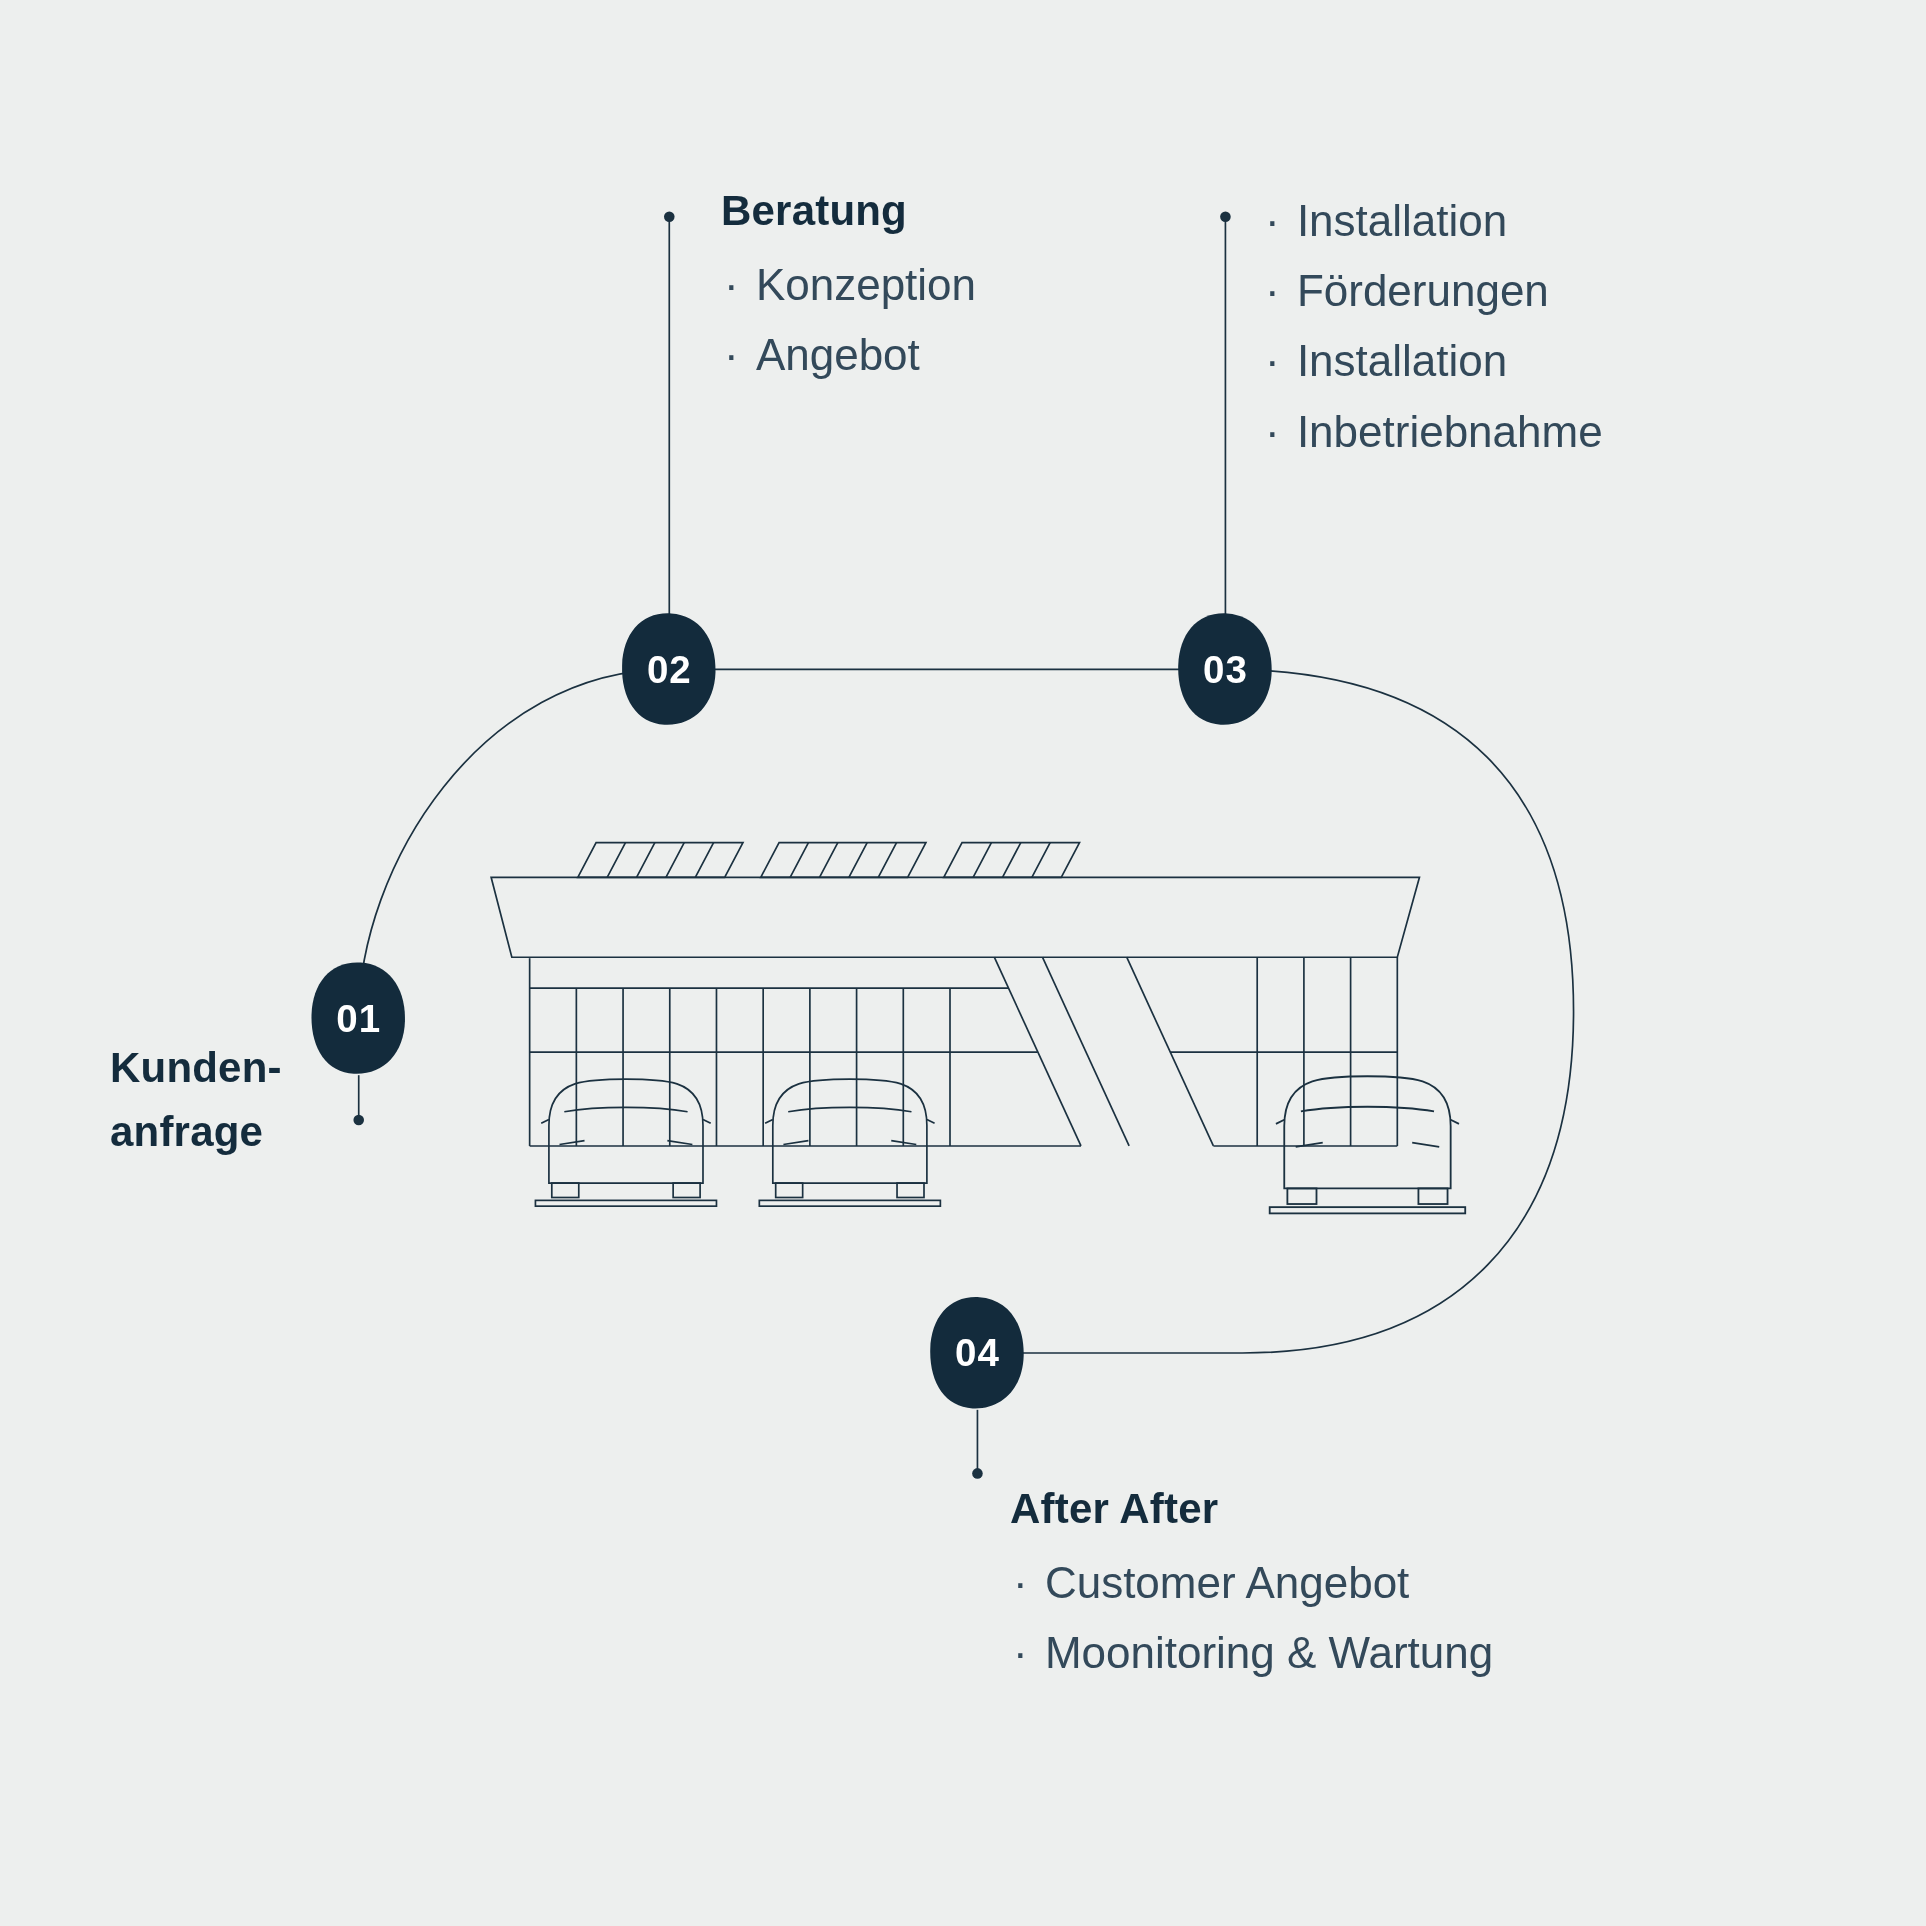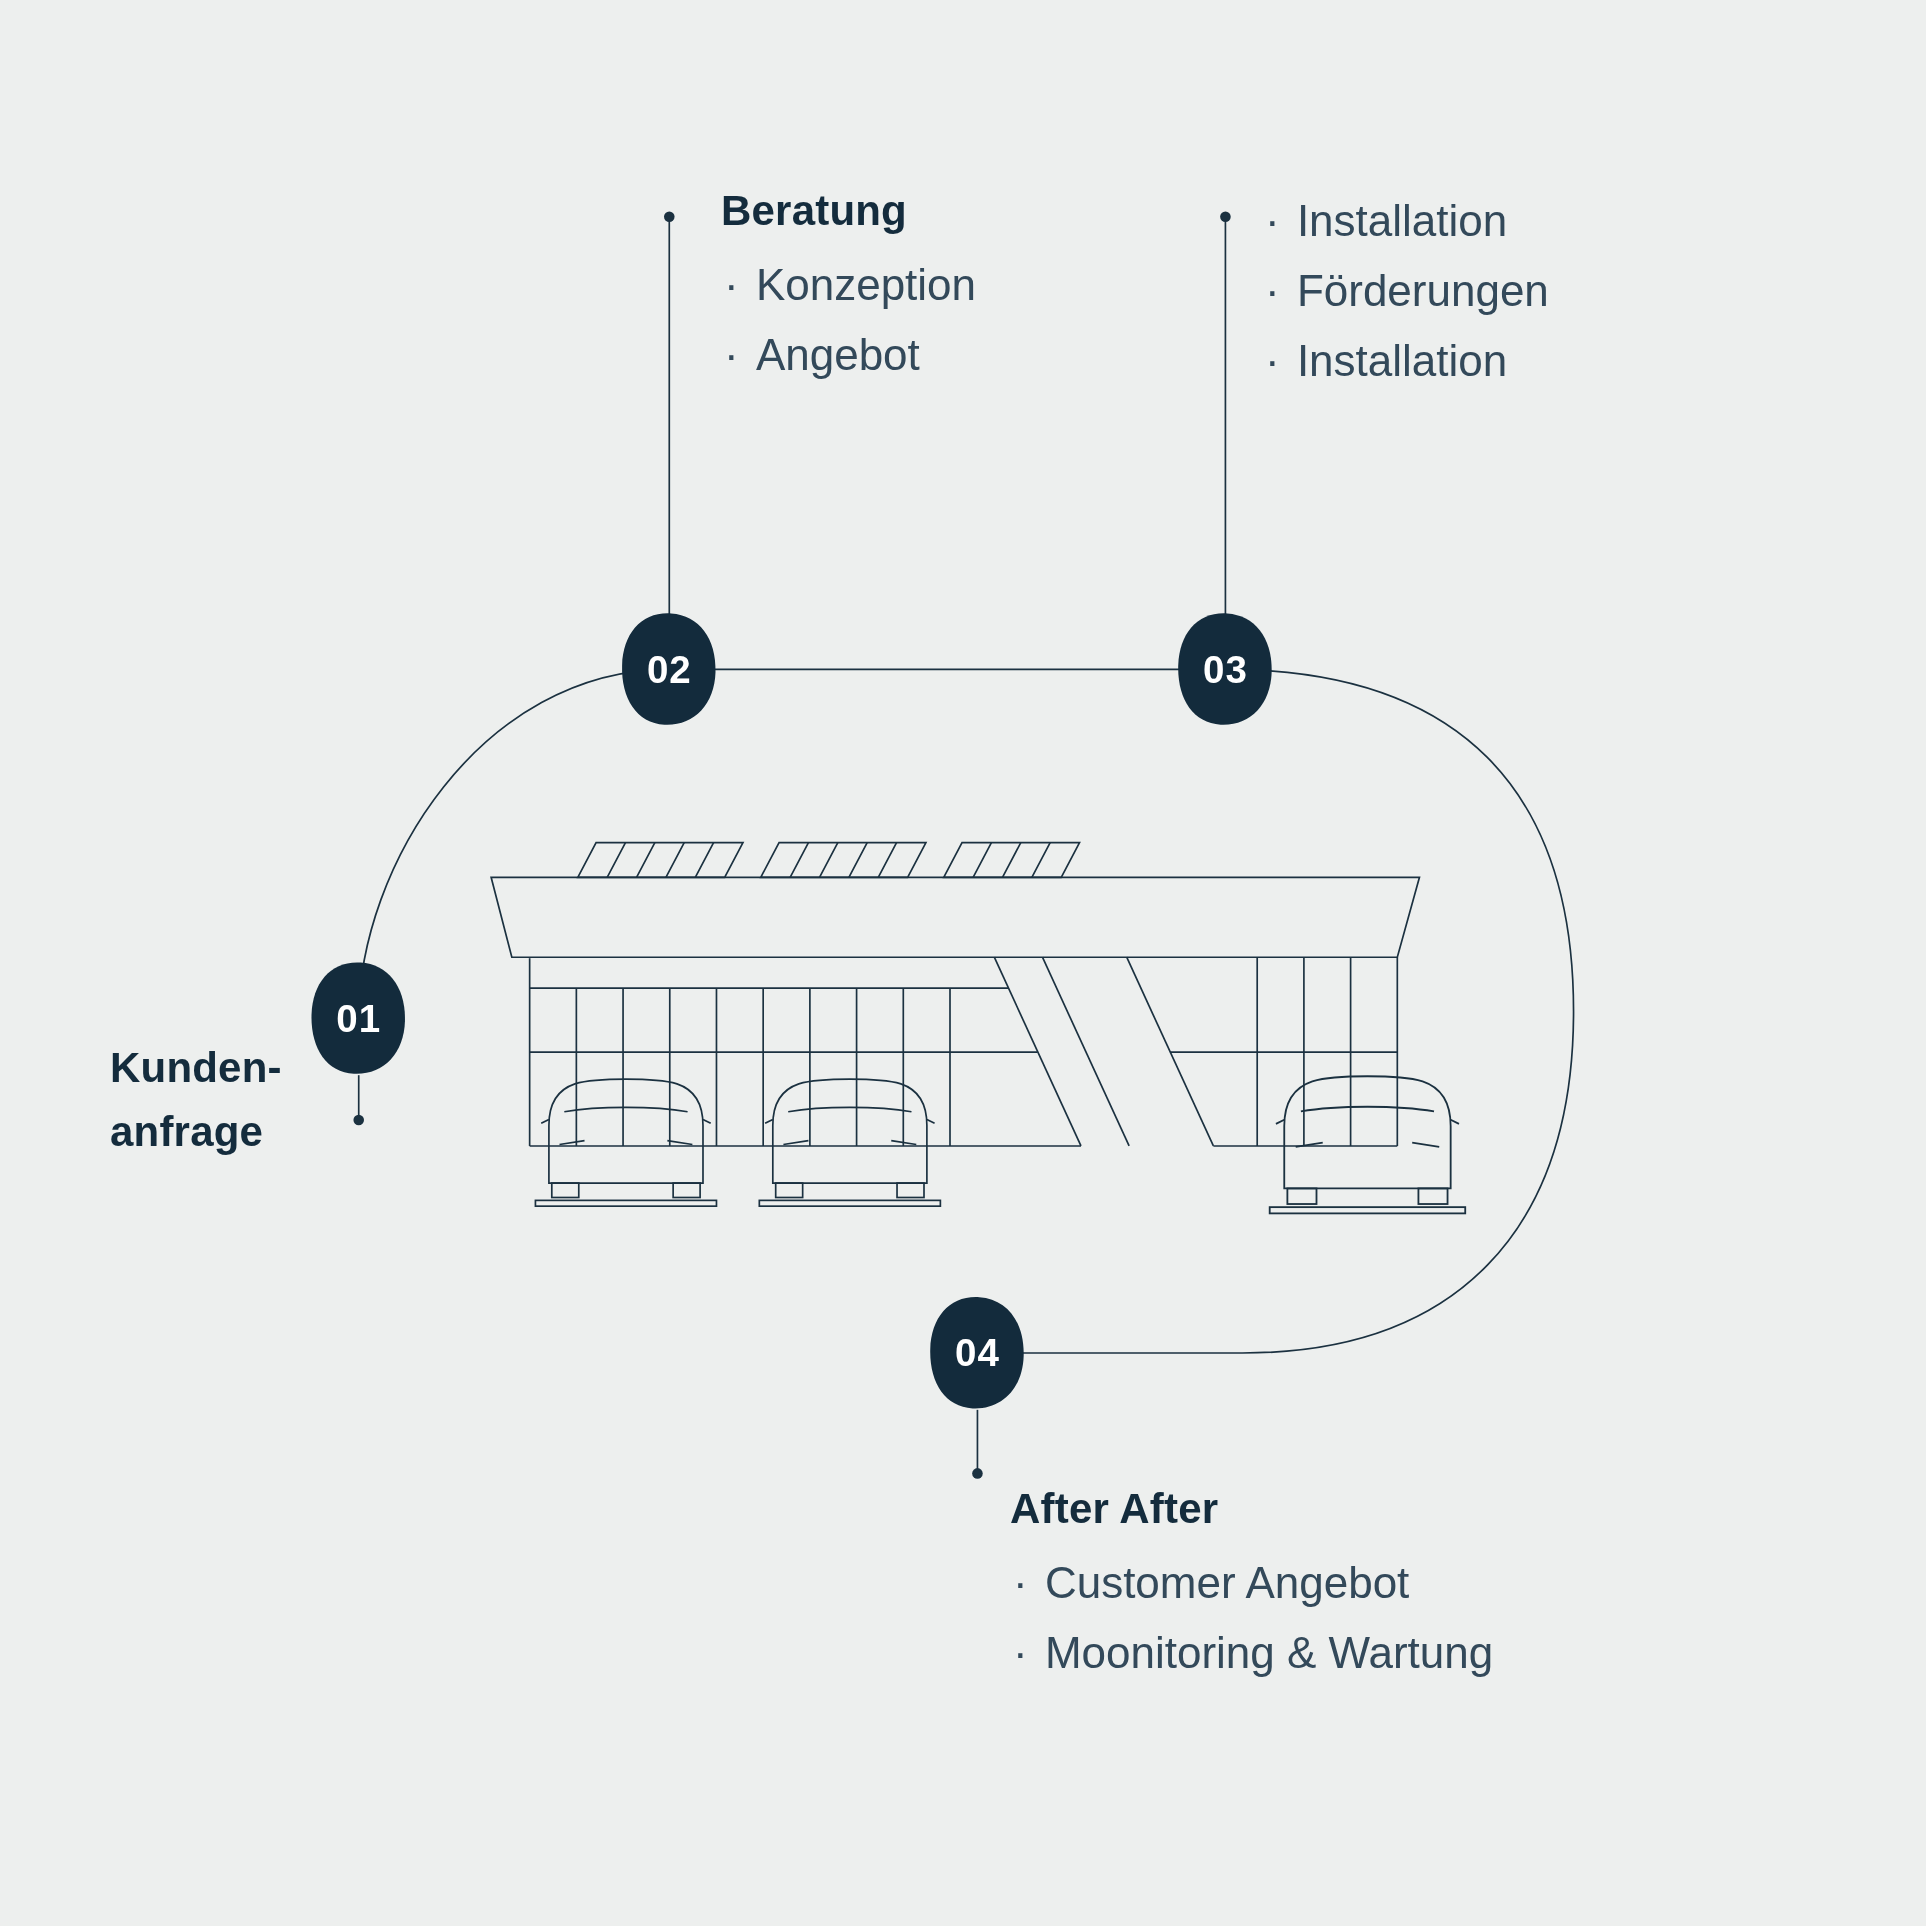--- a/index.html
+++ b/index.html
@@ -195,20 +195,21 @@
     </ul>
   </div>
 
   <div class="step-text pos-03">
     <div class="step-title">
     </div>
     <ul class="step-bullets">
       <li><span class="dot">·</span><span>Installation</span></li>
       <li><span class="dot">·</span><span>Förderungen</span></li>
       <li><span class="dot">·</span><span>Installation</span></li>
+      <li><span class="dot">·</span><span>Inbetriebnahme</span></li>
     </ul>
   </div>
 
   <div class="step-text pos-04">
     <div class="step-title">
       <span class="title-line">After After</span>
     </div>
     <ul class="step-bullets">
       <li><span class="dot">·</span><span>Customer Angebot</span></li>
       <li><span class="dot">·</span><span>Moonitoring &amp; Wartung</span></li>

